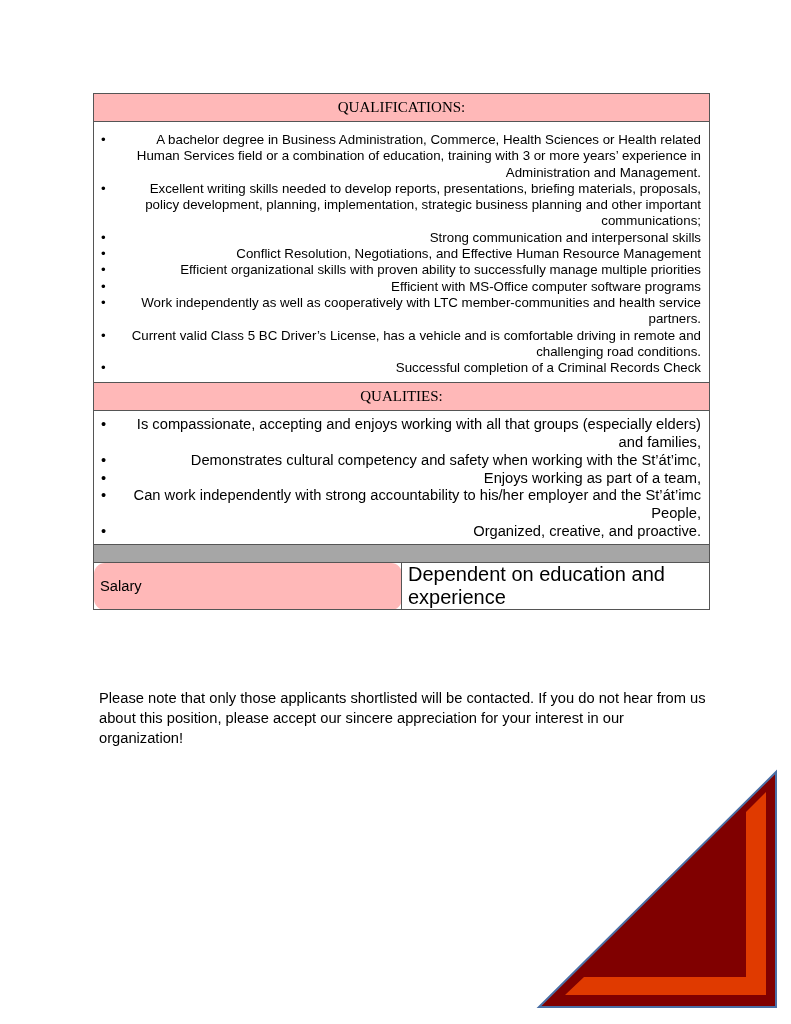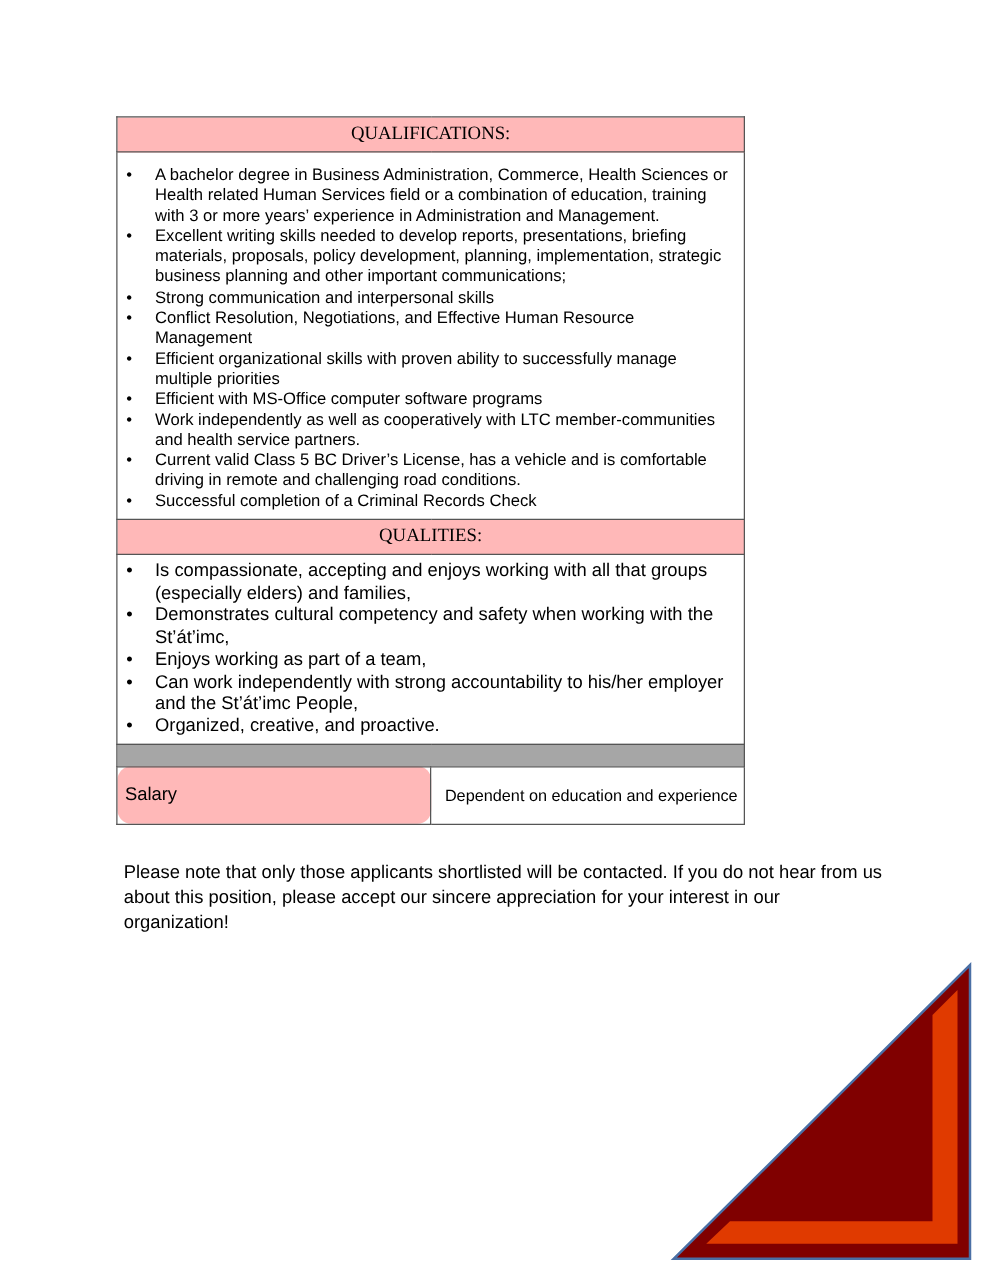--- a/index.html
+++ b/index.html
@@ -12,41 +12,42 @@
       height: 1024px;
       position: relative;
       overflow: hidden;
       font-family: "Liberation Sans", sans-serif;
       color: #000;
     }
     .doc-table {
       position: absolute;
       left: 93px;
       top: 93px;
-      width: 503px;
+      width: 617px;
       border-collapse: collapse;
       table-layout: fixed;
     }
     .doc-table td {
       border: 1px solid #555;
       padding: 0;
       vertical-align: top;
     }
     .section-header {
       background: #ffb8b8;
       text-align: center;
       font-family: "Liberation Serif", serif;
       font-size: 15px;
       height: 27px;
       line-height: 27px;
     }
     .bullets {
       list-style: none;
       margin: 0;
       padding: 0;
+      text-align: right;
     }
     .bullets li {
       position: relative;
       padding-left: 30px;
     }
     .bullets li::before {
       content: "\2022";
       position: absolute;
       left: 7px;
       top: 0;
@@ -68,24 +69,23 @@
     .label-cell {
       background: #ffb8b8;
       width: 86px;
       font-size: 14.7px;
       line-height: 17px;
       padding: 0 0 0 6px !important;
       vertical-align: middle !important;
       border-radius: 11px;
     }
     .value-cell {
-      font-size: 13px;
+      font-size: 20px;
       padding: 0 0 0 6px !important;
       vertical-align: middle !important;
-      text-align: center;
     }
     .salary-row td { height: 45px; }
     .deadline-row td { height: 47px; }
     .closing-note {
       position: absolute;
       left: 87px;
       top: 676px;
       width: 610px;
       font-size: 14.7px;
       line-height: 20px;

